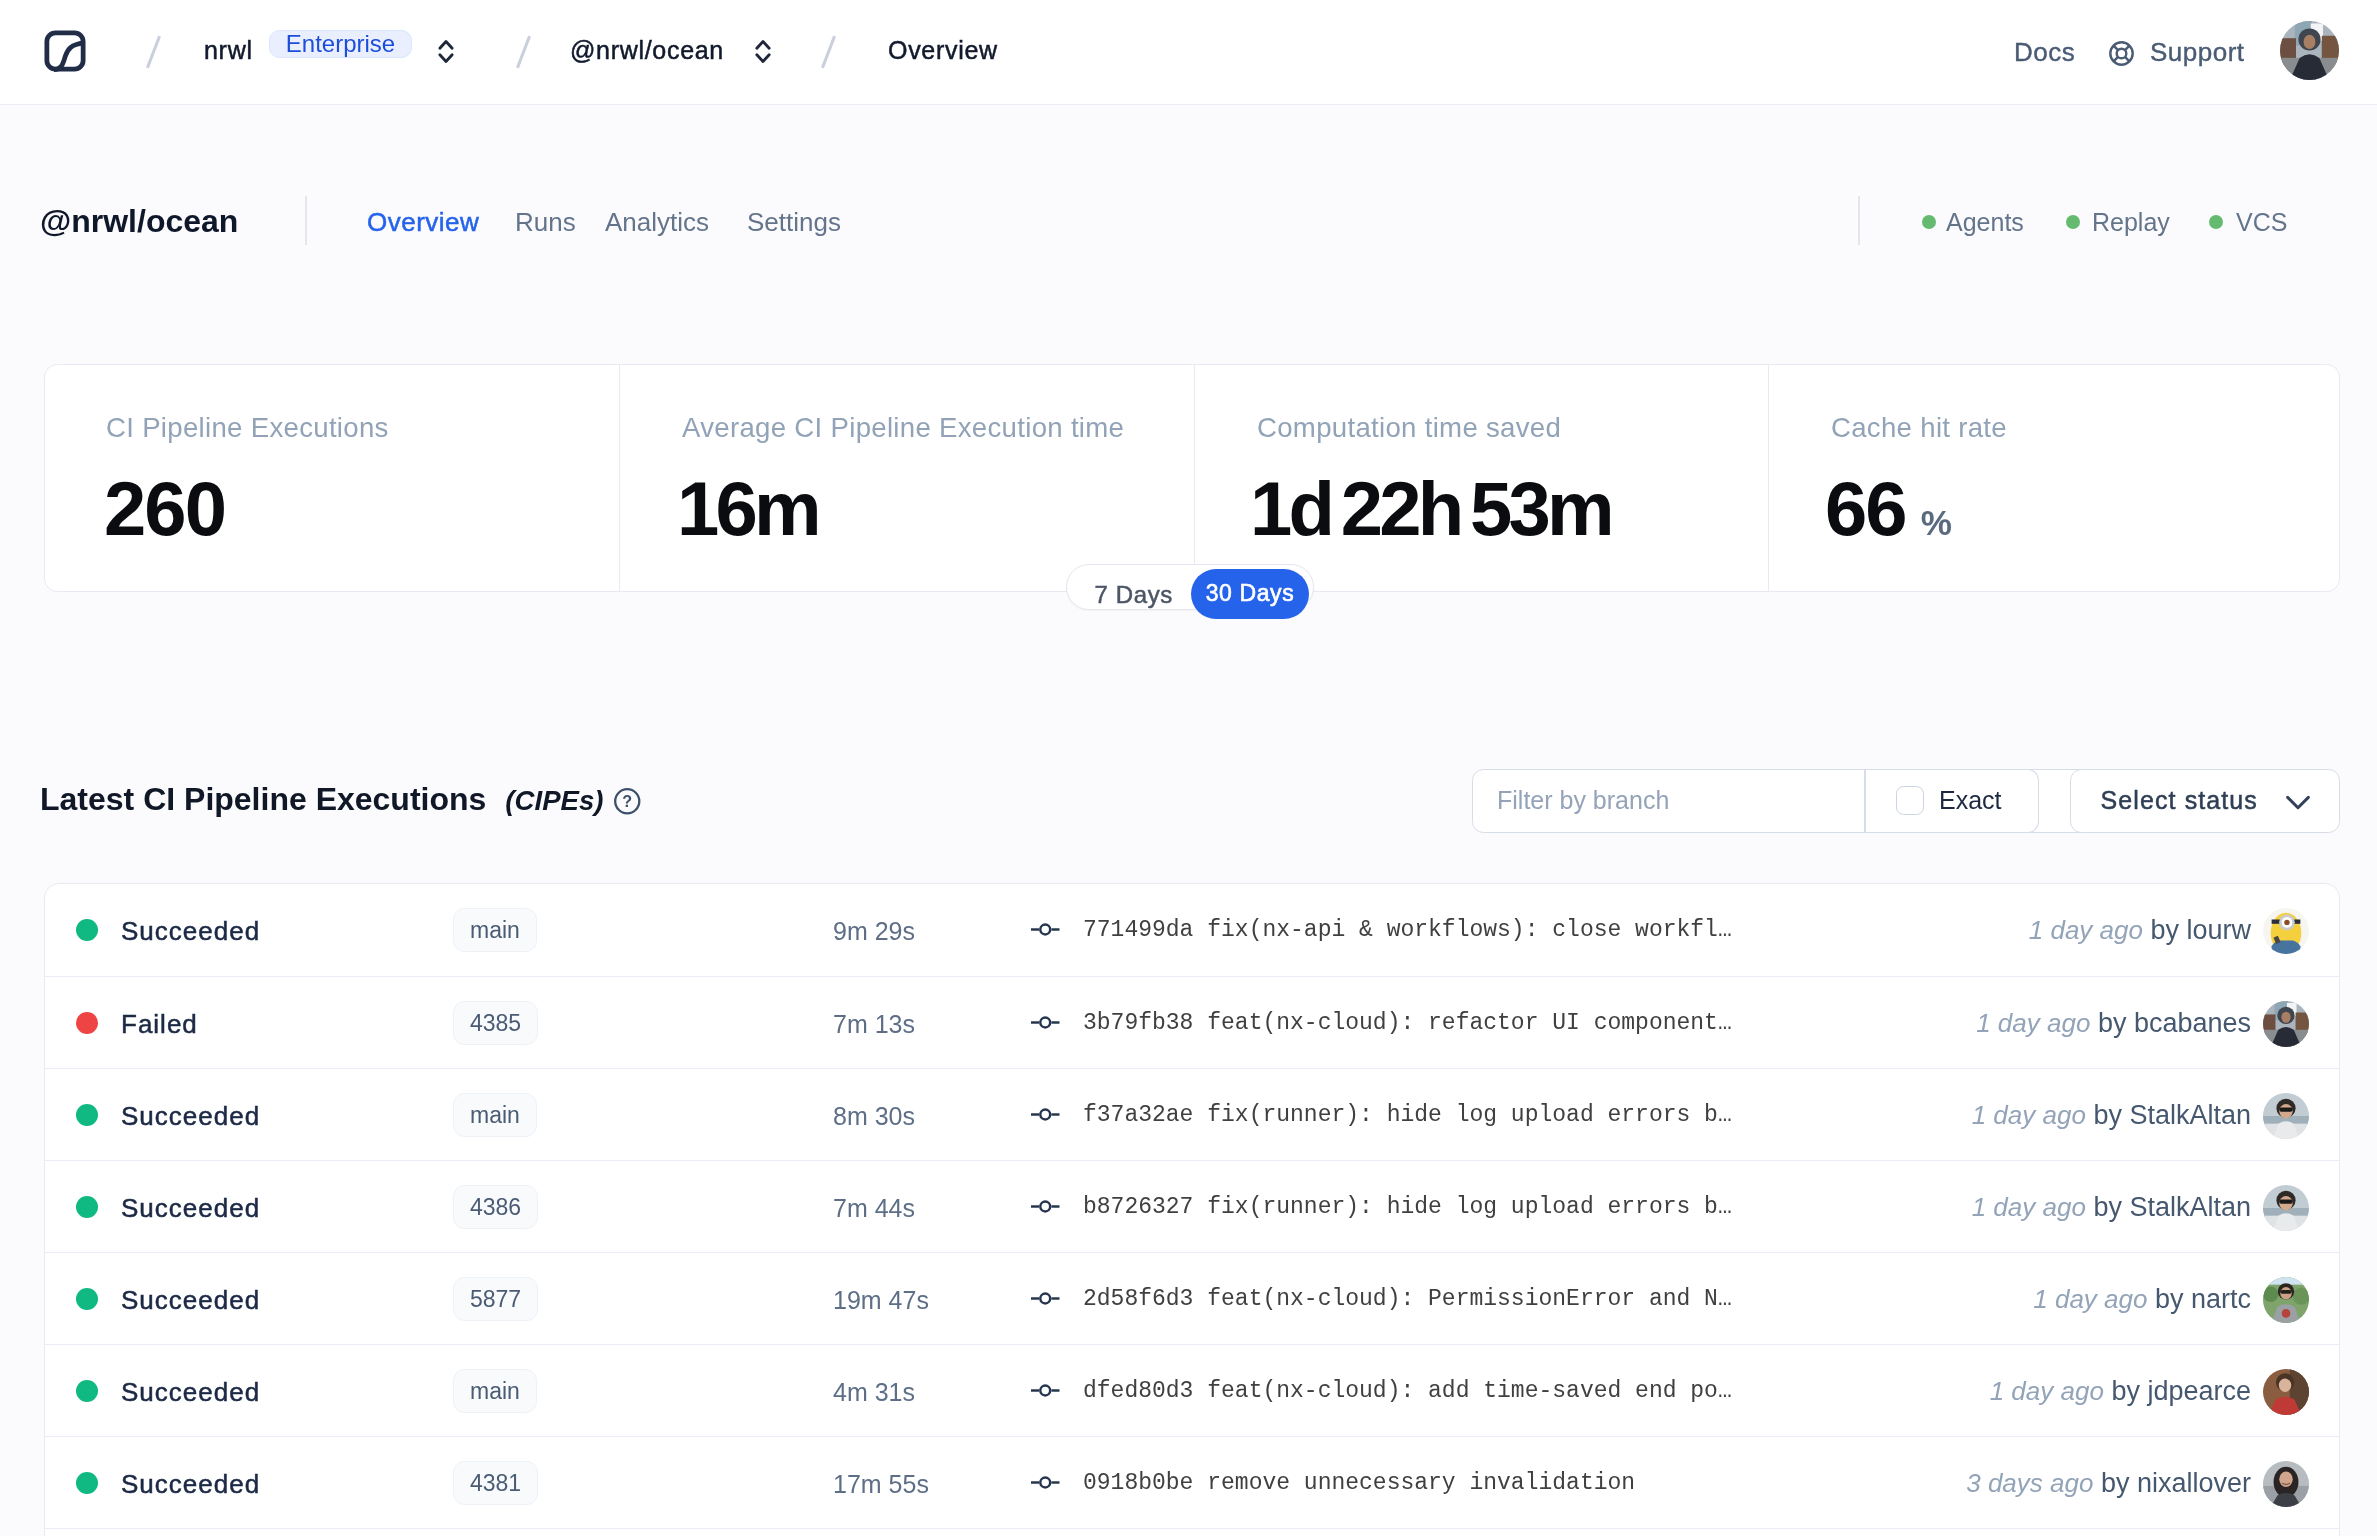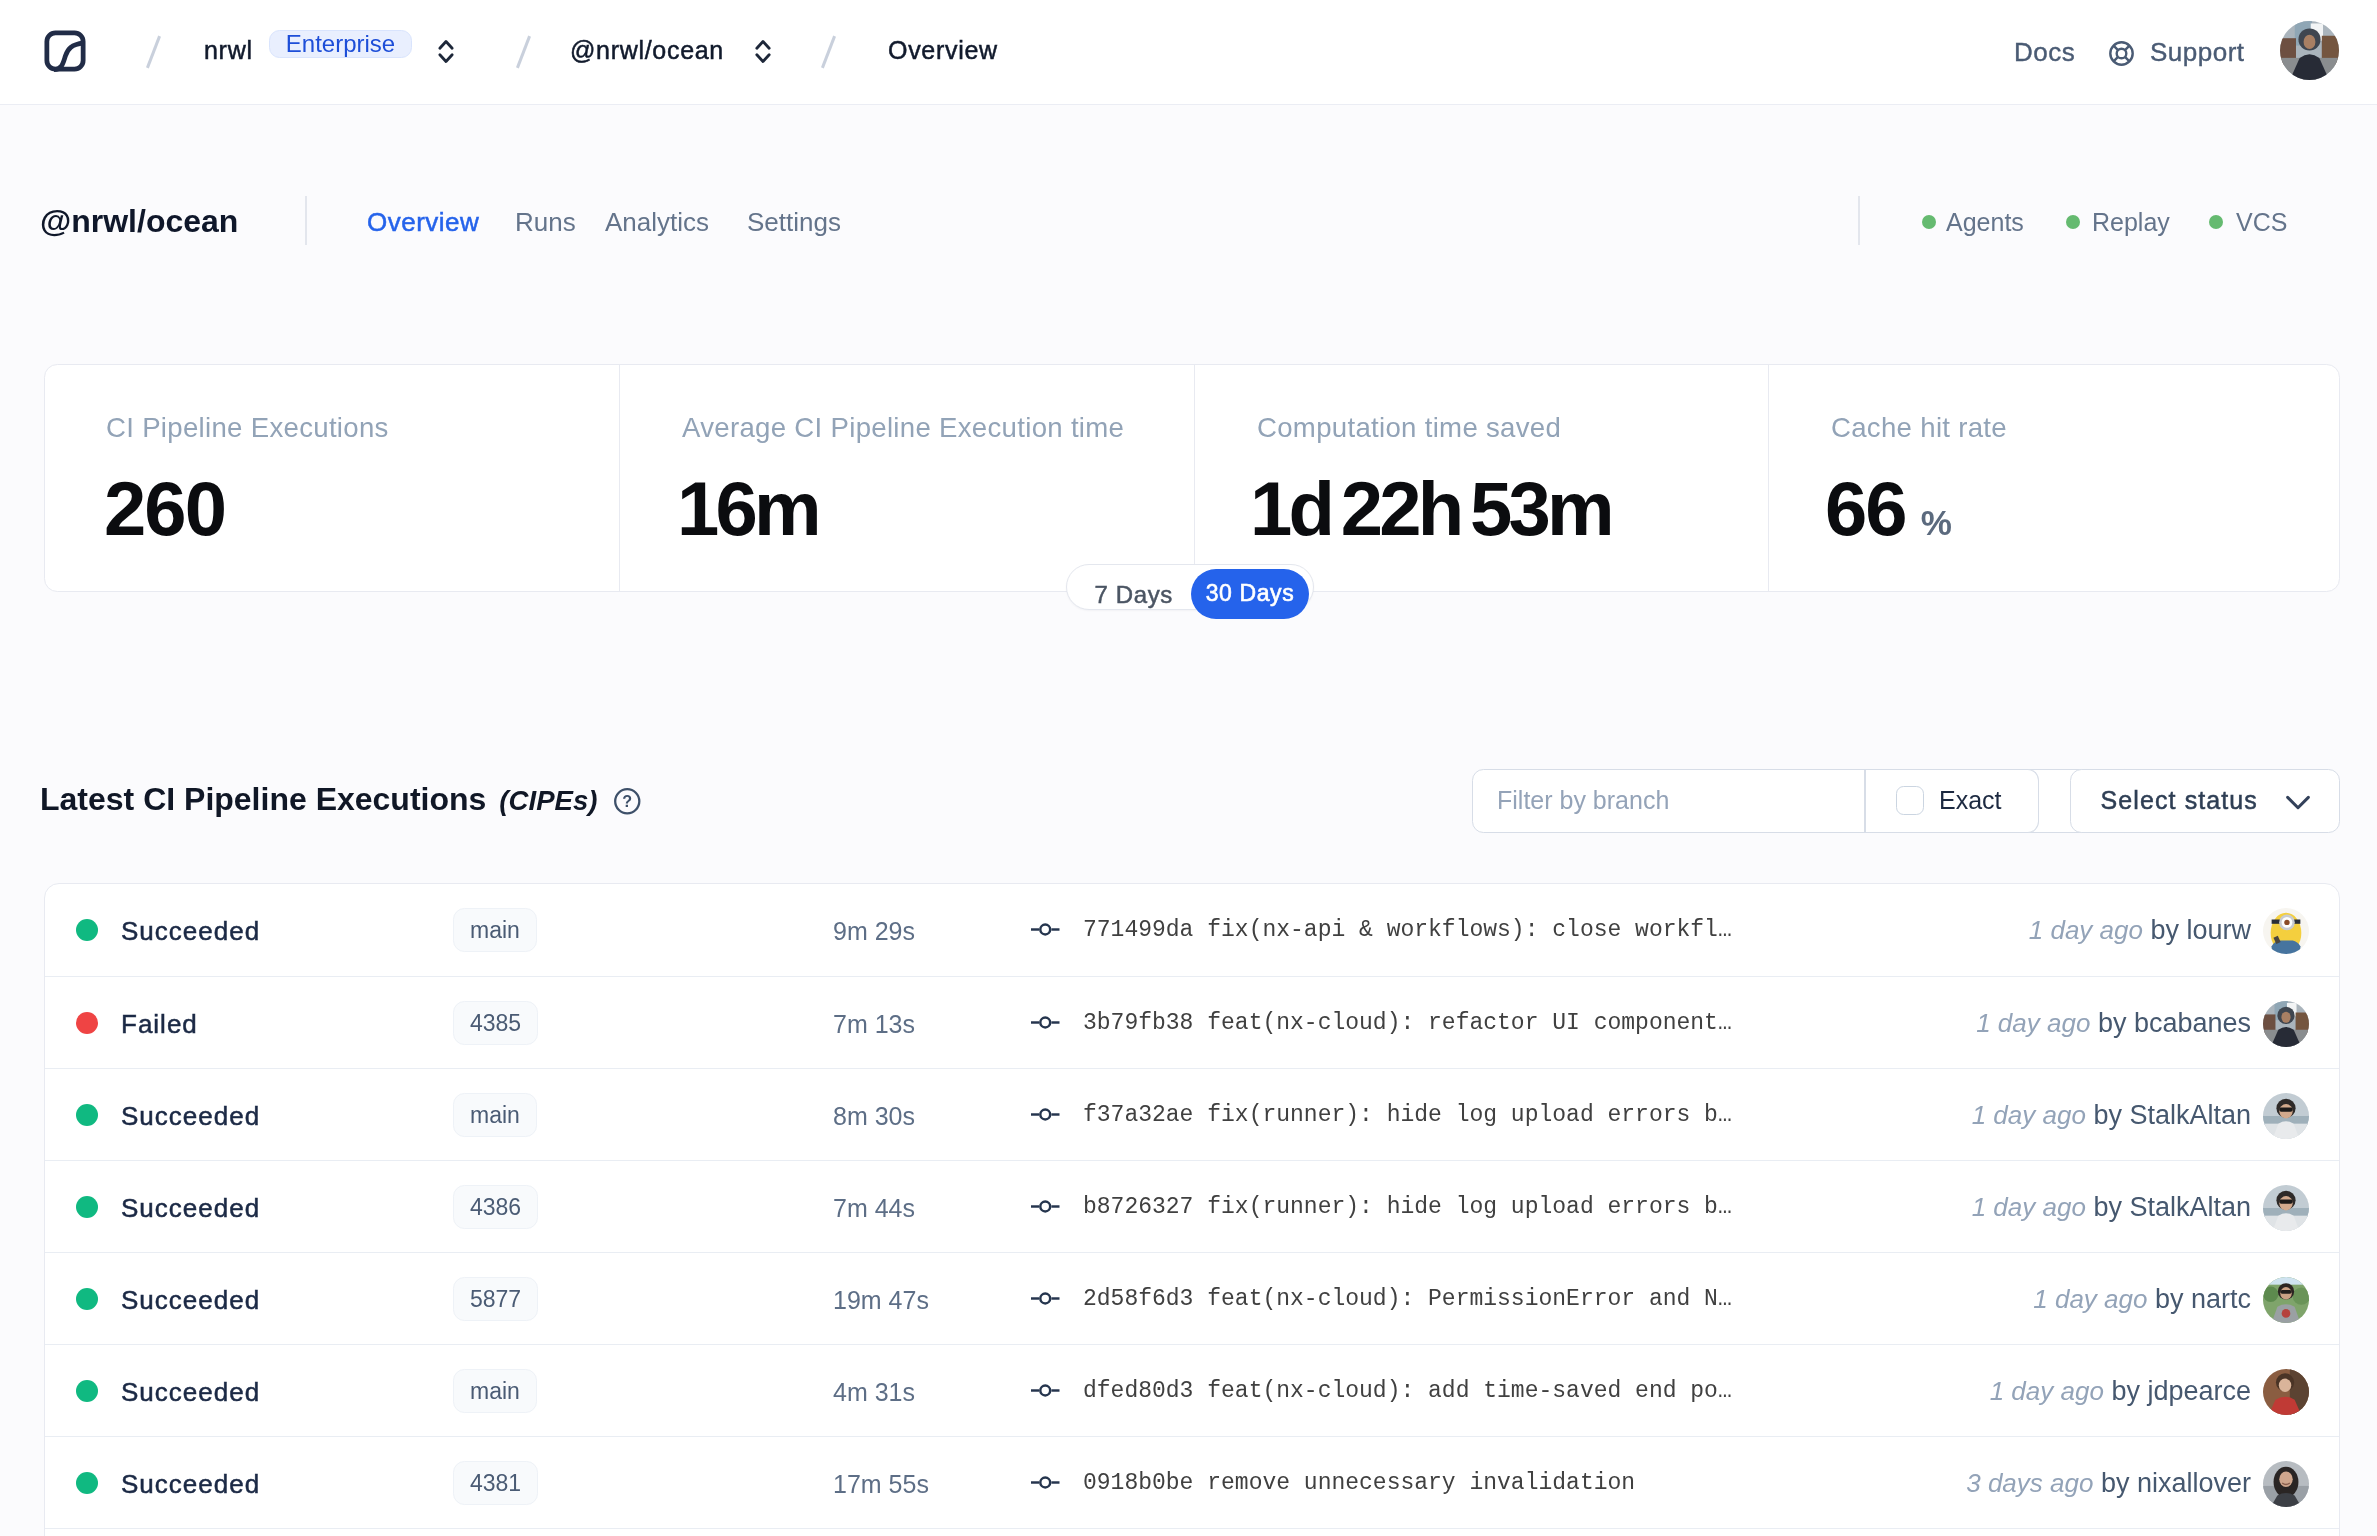--- a/index.html
+++ b/index.html
@@ -23,21 +23,21 @@
 .scol{position:absolute;top:0;height:100%;border-left:1.9px solid #e8eaf1}
 .slabel{position:absolute;top:47px;font-size:27.6px;letter-spacing:0.3px;font-weight:500;color:#92a3b7;white-space:nowrap}
 .sval{position:absolute;top:104px;font-size:76px;line-height:80px;font-weight:700;color:#0b0c0f;letter-spacing:-1.9px;white-space:nowrap}
 .sval .pct{font-size:35px;font-weight:600;color:#5b6a7e;letter-spacing:0;margin-left:15px}
 
 #toggle{position:absolute;left:1066px;top:564px;width:248px;height:46px;background:#fff;border:1.9px solid #e4e7ee;border-radius:31px;box-shadow:0 1px 1.9px rgba(20,30,60,.04)}
 #toggle .t7{position:absolute;left:27.6px;top:16px;font-size:24px;font-weight:400;-webkit-text-stroke:0.5px #4b5563;letter-spacing:0.6px;color:#4b5563}
 #toggle .t30{position:absolute;left:124px;top:3.8px;width:118px;height:50px;background:#2563eb;border-radius:26px;color:#fff;font-size:23px;font-weight:400;-webkit-text-stroke:0.6px #fff;letter-spacing:0.6px;display:flex;align-items:center;justify-content:center}
 
 #ltitle{position:absolute;left:40px;top:781px;font-size:32px;font-weight:700;color:#101726;white-space:nowrap}
-#ltitle .cipes{font-size:27.6px;font-style:italic;font-weight:600;margin-left:13px}
+#ltitle .cipes{font-size:27.6px;font-style:italic;font-weight:600;margin-left:19px}
 #filter{position:absolute;left:1472px;top:769px;width:664px;height:64px;background:#fff;border:1.9px solid #d7dde7;border-radius:11.4px}
 #filter .ph{position:absolute;left:24px;top:16px;font-size:25px;color:#94a3b8}
 #exact{position:absolute;left:1864px;top:769px;width:1.9px;height:64px;background:#d7dde7}
 #exactbox{position:absolute;left:1866px;top:769px;width:173px;height:64px;background:#fff;border:1.9px solid #d7dde7;border-left:none;border-radius:0 11.4px 11.4px 0}
 #cb{position:absolute;left:29.5px;top:16px;width:28.5px;height:28.5px;border:1.9px solid #cbd5e1;border-radius:7.6px;background:#fff}
 #exlbl{position:absolute;left:73px;top:16px;font-size:25px;color:#1c2940}
 #selstat{position:absolute;left:2070px;top:769px;width:270px;height:64px;background:#fff;border:1.9px solid #d7dde7;border-radius:11.4px}
 #selstat span{position:absolute;left:29.5px;top:16px;font-size:25px;font-weight:400;-webkit-text-stroke:0.5px #2e3e54;letter-spacing:1.1px;color:#2e3e54}
 #selstat svg{position:absolute;right:28.5px;top:25px}
 

